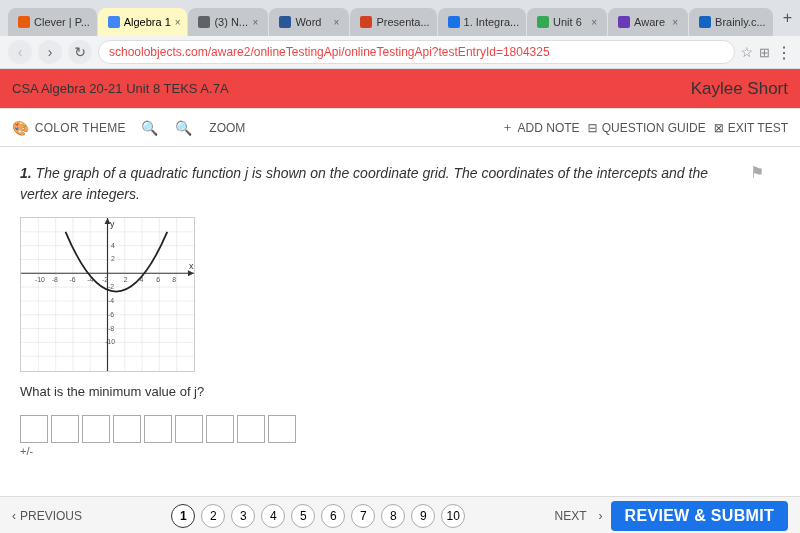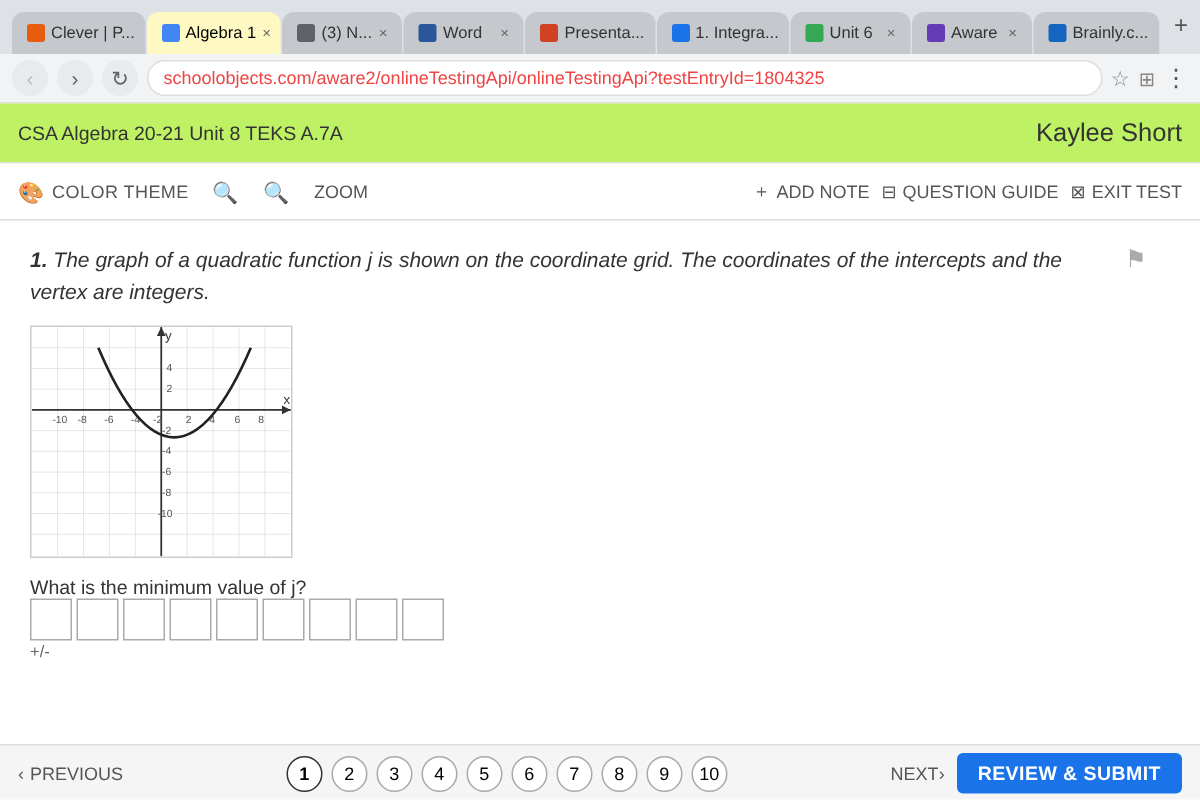--- a/index.html
+++ b/index.html
@@ -23,21 +23,21 @@
     .tab-favicon.aware { background: #673ab7; }
     .tab-favicon.brainly { background: #1565c0; }
     .tab-close { font-size: 10px; color: #666; margin-left: auto; cursor: pointer; }
     .browser-controls { display: flex; align-items: center; gap: 6px; padding: 4px 8px; background: #f1f3f4; border-bottom: 1px solid #ddd; }
     .nav-btn { width: 24px; height: 24px; border-radius: 50%; background: #e8eaed; border: none; cursor: pointer; font-size: 14px; display: flex; align-items: center; justify-content: center; color: #5f6368; }
     .nav-btn.disabled { color: #bbb; }
     .address-bar { flex: 1; height: 24px; background: #fff; border: 1px solid #ddd; border-radius: 12px; padding: 0 10px; font-size: 12px; color: #333; display: flex; align-items: center; }
     .star-btn { font-size: 14px; color: #888; }
 
     
-    .app-toolbar { background: #bef264; border-bottom: 1px solid #e0e0e0; height: 40px; display: flex; align-items: center; padding: 0 12px; justify-content: space-between; }
+    .app-toolbar { background: #ef4444; border-bottom: 1px solid #e0e0e0; height: 40px; display: flex; align-items: center; padding: 0 12px; justify-content: space-between; }
     .app-title { font-size: 13px; color: #333; font-weight: 500; }
     .toolbar-right { font-size: 17px; color: #333; }
 
     
     .test-toolbar { background: #fff; border-bottom: 1px solid #ddd; height: 38px; display: flex; align-items: center; padding: 0 12px; gap: 16px; }
     .toolbar-btn { display: flex; align-items: center; gap: 5px; font-size: 12px; color: #555; cursor: pointer; font-weight: 500; text-transform: uppercase; letter-spacing: 0.3px; }
     .toolbar-right-btns { margin-left: auto; display: flex; align-items: center; gap: 8px; }
     .toolbar-action { display: flex; align-items: center; gap: 4px; font-size: 12px; color: #555; cursor: pointer; font-weight: 500; text-transform: uppercase; }
 
     
@@ -49,22 +49,22 @@
     .answer-input-area { display: flex; gap: 4px; align-items: center; }
     .answer-box-cell { width: 28px; height: 28px; border: 1px solid #aaa; display: flex; align-items: center; justify-content: center; font-size: 13px; }
     .plus-minus { font-size: 11px; color: #666; margin-top: 2px; }
 
     
     .bottom-nav { background: #f5f5f5; border-top: 1px solid #ddd; height: 38px; display: flex; align-items: center; padding: 0 12px; gap: 8px; }
     .prev-btn { font-size: 12px; color: #555; cursor: pointer; display: flex; align-items: center; gap: 4px; }
     .page-nums { display: flex; gap: 6px; margin: 0 auto; }
     .page-num { width: 24px; height: 24px; border-radius: 50%; border: 1.5px solid #aaa; display: flex; align-items: center; justify-content: center; font-size: 12px; cursor: pointer; background: #fff; }
     .page-num.active { background: #fff; border-color: #333; font-weight: bold; }
-    .next-btn { font-size: 12px; color: #555; cursor: pointer; display: flex; align-items: center; gap: 0; }
-    .review-btn { background: #1a73e8; color: #fff; font-size: 13px; padding: 6px 14px; border-radius: 4px; cursor: pointer; font-weight: 600; text-transform: uppercase; letter-spacing: 0.3px; }
+    .next-btn { font-size: 12px; color: #555; cursor: pointer; display: flex; align-items: center; gap: 12px; }
+    .review-btn { background: #1a73e8; color: #fff; font-size: 16px; padding: 6px 14px; border-radius: 4px; cursor: pointer; font-weight: 600; text-transform: uppercase; letter-spacing: 0.3px; }
 
     
     .graph-svg { width: 100%; height: 100%; }
   </style>
 </head>
 <body>
 
 <div class="browser-top">
   <div class="browser-tabs">
     <div class="tab inactive">
@@ -220,21 +220,21 @@
         <text x="88" y="86" font-size="7" fill="#555">-4</text>
         <text x="88" y="100" font-size="7" fill="#555">-6</text>
         <text x="88" y="114" font-size="7" fill="#555">-8</text>
         <text x="85" y="128" font-size="7" fill="#555">-10</text>
 
         <path d="M 45 14 Q 96 135 148 14" fill="none" stroke="#222" stroke-width="1.8"></path>
       </svg>
     </div>
 
     <div class="answer-box">
-      <p style="margin-bottom:0;">What is the minimum value of j?</p>
+      <p style="margin-bottom:16px;">What is the minimum value of j?</p>
       <div class="answer-input-area">
         <div style="display:flex;flex-direction:column;align-items:flex-start;">
           <div style="display:flex;gap:3px;">
             <div class="answer-box-cell"></div>
             <div class="answer-box-cell"></div>
             <div class="answer-box-cell"></div>
             <div class="answer-box-cell"></div>
             <div class="answer-box-cell"></div>
             <div class="answer-box-cell"></div>
             <div class="answer-box-cell"></div>

